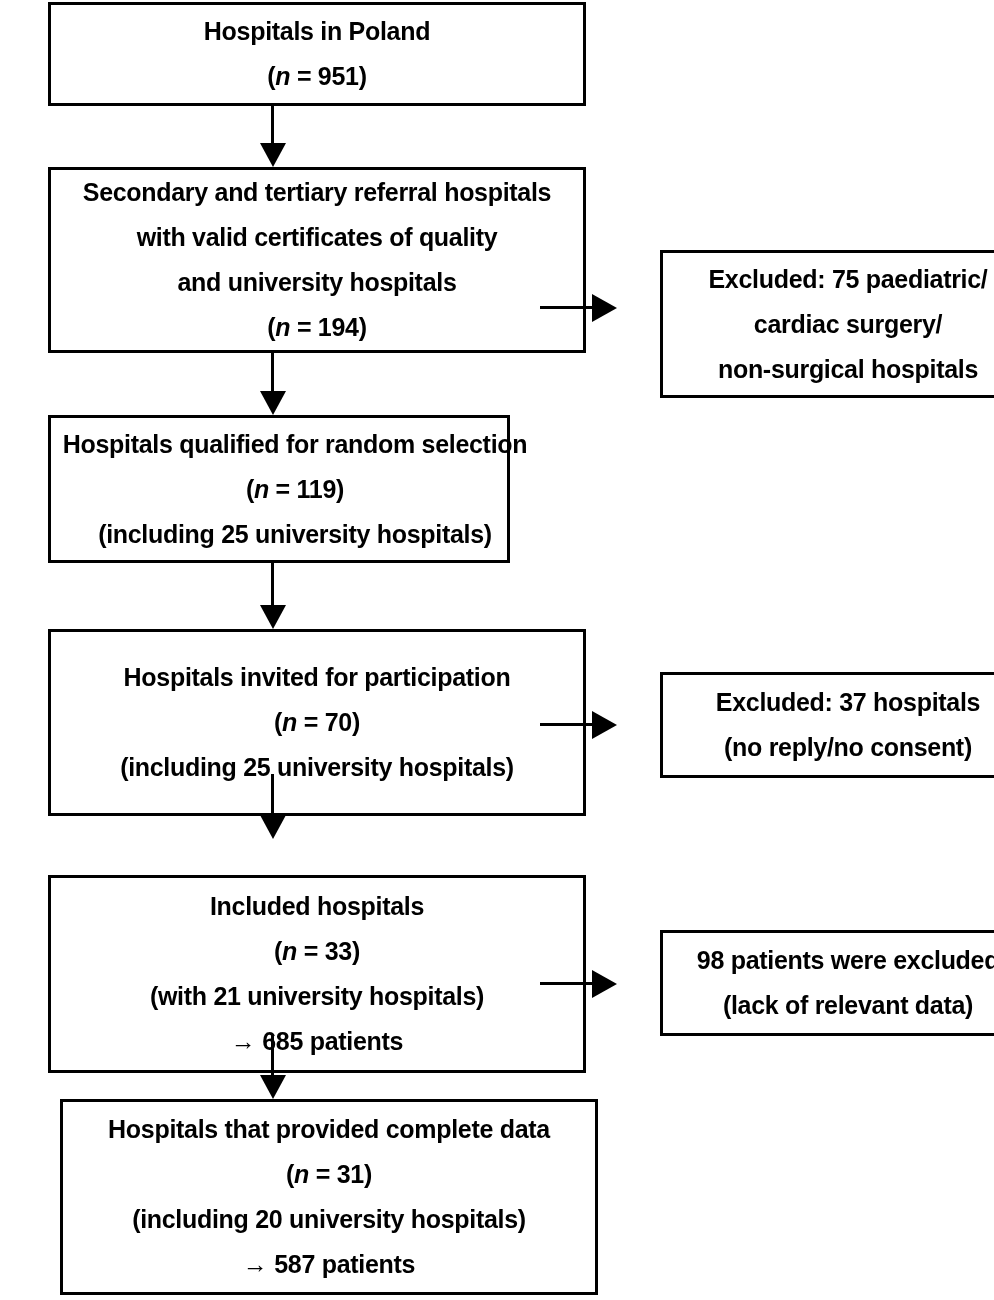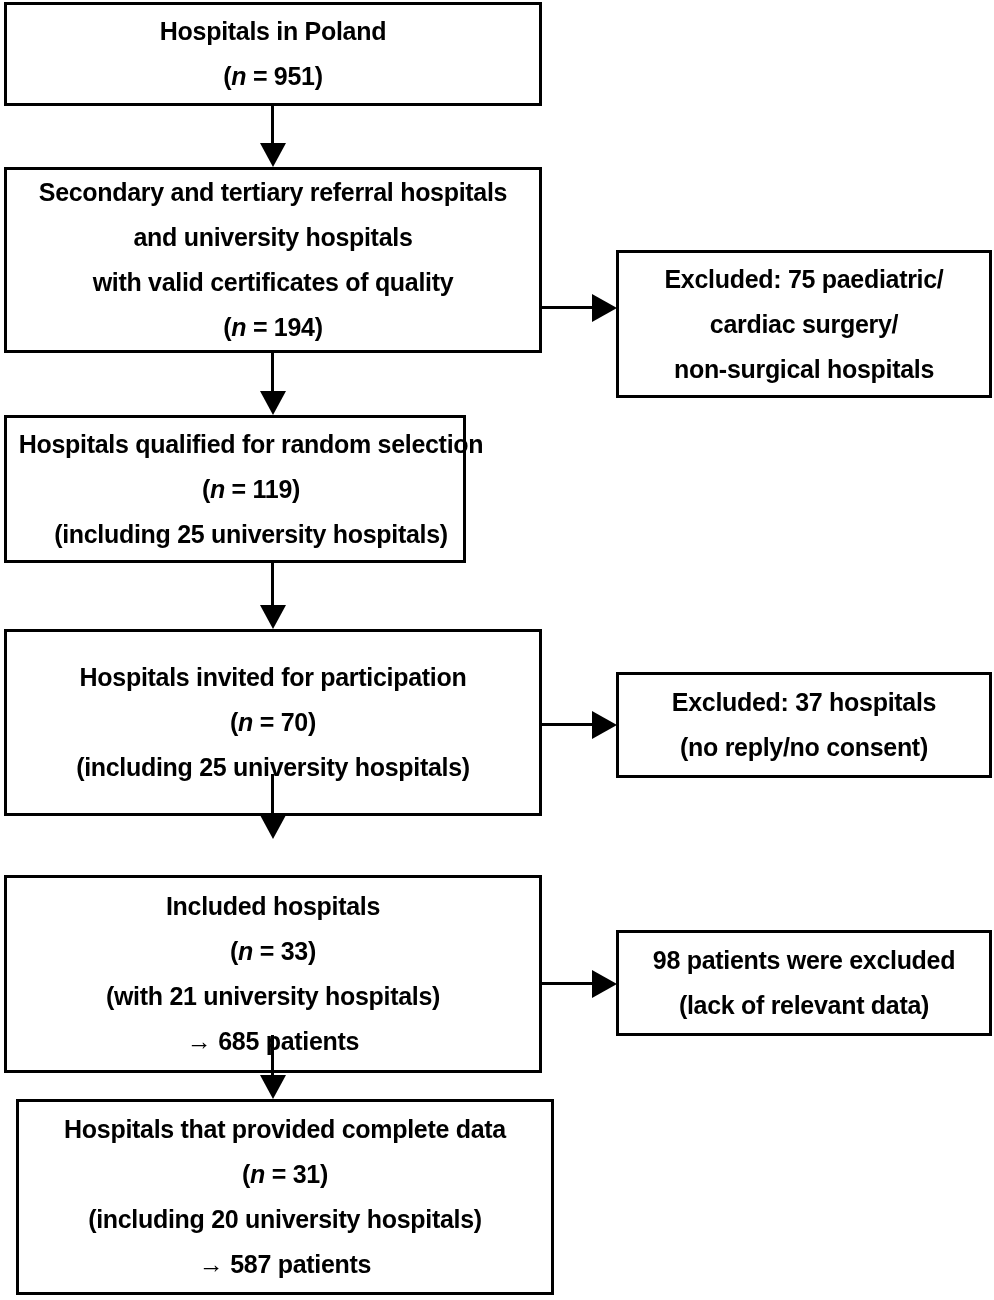--- a/index.html
+++ b/index.html
@@ -22,20 +22,21 @@
     border: 3px solid #000000;
     display: flex;
     flex-direction: column;
     align-items: center;
     justify-content: center;
     text-align: center;
     font-size: 25px;
     font-weight: 600;
     line-height: 45px;
     letter-spacing: -0.3px;
+    margin-left: 44px;
   }
   .line { white-space: nowrap; }
   .nvar { font-style: italic; font-weight: 600; }
   .conn { position: absolute; }
   .vline {
     position: absolute;
     left: 11px;
     top: 0;
     width: 3px;
     background: #000000;
@@ -79,22 +80,22 @@
     <div class="line"><span>(</span><span class="nvar">n</span><span> = 951)</span></div>
   </div>
 
   <div class="conn" style="left:260px; top:104px; width:26px; height:63px;">
     <div class="vline" style="height:39px;"></div>
     <div class="vhead"></div>
   </div>
 
   <div class="box" style="left:4px; top:167px; width:538px; height:186px;">
     <div class="line">Secondary and tertiary referral hospitals</div>
+    <div class="line">with valid certificates of quality</div>
     <div class="line">and university hospitals</div>
-    <div class="line">with valid certificates of quality</div>
     <div class="line"><span>(</span><span class="nvar">n</span><span> = 194)</span></div>
   </div>
 
   <div class="conn" style="left:540px; top:294px; width:77px; height:28px;">
     <div class="hline"></div>
     <div class="hhead"></div>
   </div>
 
   <div class="box" style="left:616px; top:250px; width:376px; height:148px;">
     <div class="line">Excluded: 75 paediatric/</div>

